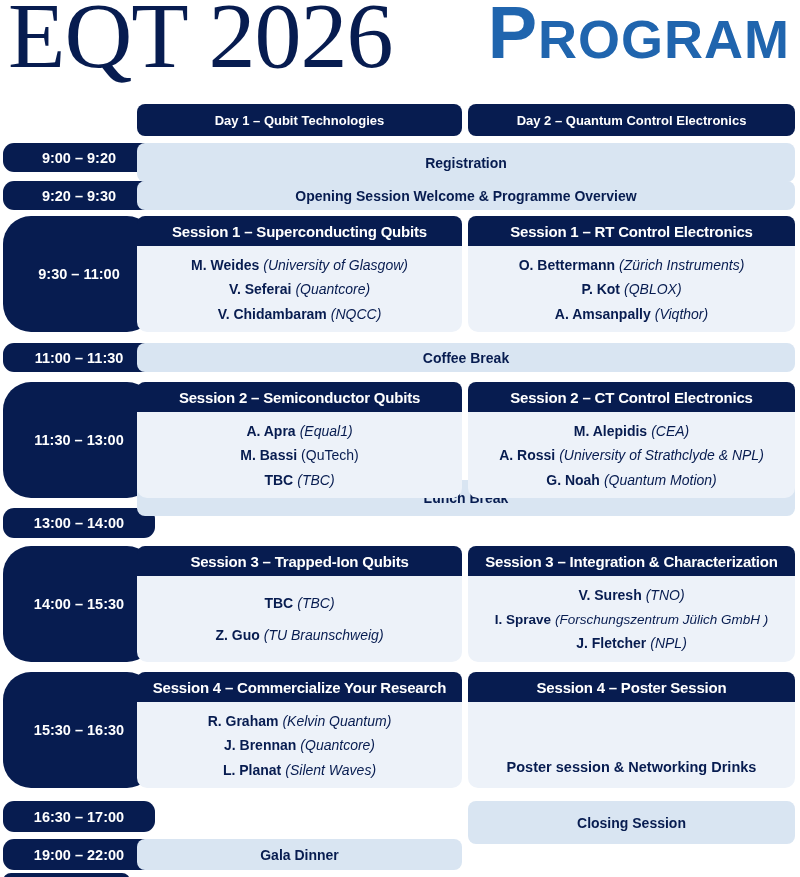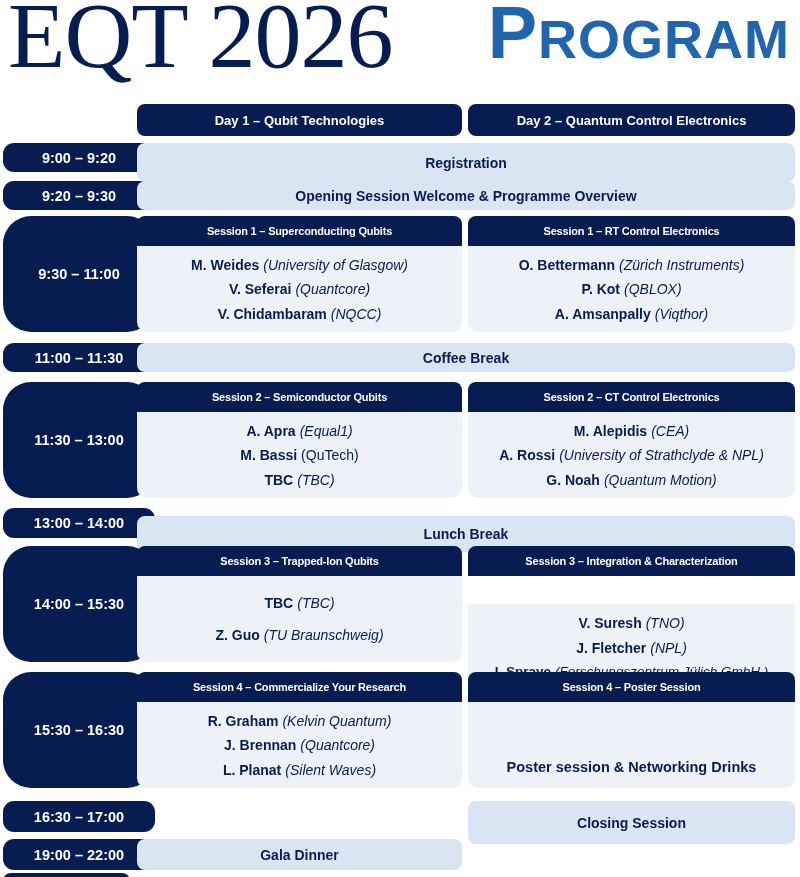--- a/index.html
+++ b/index.html
@@ -43,21 +43,21 @@
     top:104px;height:32px;white-space:nowrap;
   }
   .band{
     background:var(--band);color:var(--navy);
     display:flex;align-items:center;justify-content:center;
     font-weight:700;font-size:14px;border-radius:8px;white-space:nowrap;
   }
   .session-head{
     background:var(--navy);color:var(--white);
     display:flex;align-items:center;justify-content:center;
-    font-weight:700;font-size:11px;letter-spacing:-0.2px;
+    font-weight:700;font-size:15px;letter-spacing:-0.2px;
     border-radius:8px 8px 0 0;height:30px;white-space:nowrap;
   }
   .session-body{
     background:var(--cell);color:var(--navy);
     display:flex;flex-direction:column;justify-content:space-evenly;
     border-radius:0 0 10px 10px;height:86px;padding:2px 4px;
   }
   .session-body.center{justify-content:center;align-items:center;}
   .speaker{
     text-align:center;font-size:14px;color:var(--navy);white-space:nowrap;
@@ -92,21 +92,21 @@
 <div class="abs pill" style="top:508px;height:30px;">13:00 – 14:00</div>
 <div class="abs pill tall" style="top:546px;height:116px;">14:00 – 15:30</div>
 <div class="abs pill tall" style="top:672px;height:116px;">15:30 – 16:30</div>
 <div class="abs pill" style="top:801px;height:31px;">16:30 – 17:00</div>
 <div class="abs pill" style="top:839px;height:31px;">19:00 – 22:00</div>
 <div class="abs partial-pill"></div>
 
 <div class="abs band full" style="top:143px;height:39px;">Registration</div>
 <div class="abs band full" style="top:181px;height:29px;">Opening Session Welcome &amp; Programme Overview</div>
 <div class="abs band full" style="top:343px;height:29px;">Coffee Break</div>
-<div class="abs band full" style="top:480px;height:36px;margin-top:36px;">Lunch Break</div>
+<div class="abs band full" style="top:480px;height:36px;">Lunch Break</div>
 
 <div class="abs session-head col1" style="top:216px;">Session 1 – Superconducting Qubits</div>
 <div class="abs session-body col1" style="top:246px;">
   <div class="speaker"><span class="sp-name">M. Weides</span><span class="sp-aff it">(University of Glasgow)</span></div>
   <div class="speaker"><span class="sp-name">V. Seferai</span><span class="sp-aff it">(Quantcore)</span></div>
   <div class="speaker"><span class="sp-name">V. Chidambaram</span><span class="sp-aff it">(NQCC)</span></div>
 </div>
 <div class="abs session-head col2" style="top:216px;">Session 1 – RT Control Electronics</div>
 <div class="abs session-body col2" style="top:246px;">
   <div class="speaker"><span class="sp-name">O. Bettermann</span><span class="sp-aff it">(Zürich Instruments)</span></div>
@@ -126,24 +126,24 @@
   <div class="speaker"><span class="sp-name">A. Rossi</span><span class="sp-aff it">(University of Strathclyde &amp; NPL)</span></div>
   <div class="speaker"><span class="sp-name">G. Noah</span><span class="sp-aff it">(Quantum Motion)</span></div>
 </div>
 
 <div class="abs session-head col1" style="top:546px;">Session 3 – Trapped-Ion Qubits</div>
 <div class="abs session-body col1" style="top:576px;">
   <div class="speaker"><span class="sp-name">TBC</span><span class="sp-aff it">(TBC)</span></div>
   <div class="speaker"><span class="sp-name">Z. Guo</span><span class="sp-aff it">(TU Braunschweig)</span></div>
 </div>
 <div class="abs session-head col2" style="top:546px;">Session 3 – Integration &amp; Characterization</div>
-<div class="abs session-body col2" style="top:604px;">
+<div class="abs session-body col2" style="top:576px;">
   <div class="speaker"><span class="sp-name">V. Suresh</span><span class="sp-aff it">(TNO)</span></div>
+  <div class="speaker" style="font-size:13.5px;"><span class="sp-name">I. Sprave</span><span class="sp-aff it">(Forschungszentrum Jülich GmbH )</span></div>
   <div class="speaker"><span class="sp-name">J. Fletcher</span><span class="sp-aff it">(NPL)</span></div>
-  <div class="speaker" style="font-size:13.5px;"><span class="sp-name">I. Sprave</span><span class="sp-aff it">(Forschungszentrum Jülich GmbH )</span></div>
 </div>
 
 <div class="abs session-head col1" style="top:672px;">Session 4 – Commercialize Your Research</div>
 <div class="abs session-body col1" style="top:702px;">
   <div class="speaker"><span class="sp-name">R. Graham</span><span class="sp-aff it">(Kelvin Quantum)</span></div>
   <div class="speaker"><span class="sp-name">J. Brennan</span><span class="sp-aff it">(Quantcore)</span></div>
   <div class="speaker"><span class="sp-name">L. Planat</span><span class="sp-aff it">(Silent Waves)</span></div>
 </div>
 <div class="abs session-head col2" style="top:672px;">Session 4 – Poster Session</div>
 <div class="abs session-body col2 center" style="top:702px;">

